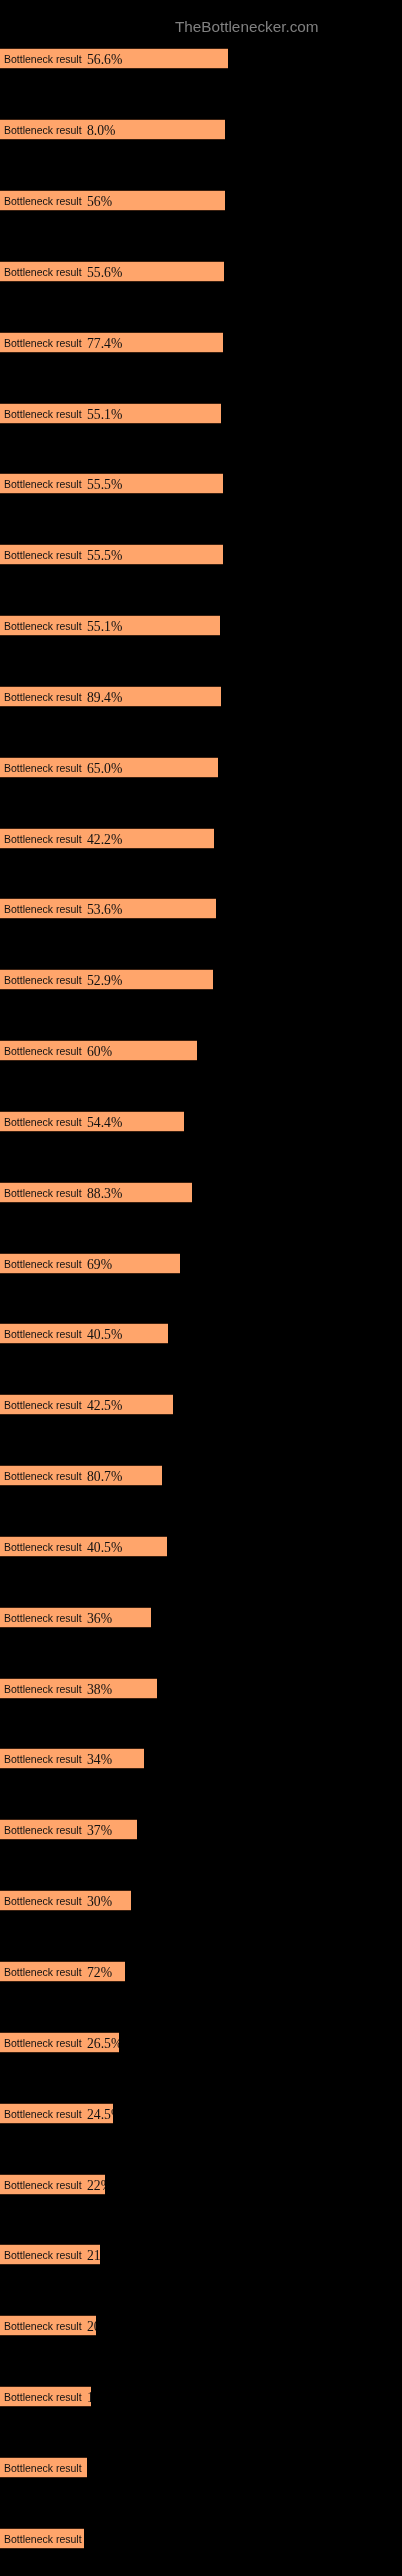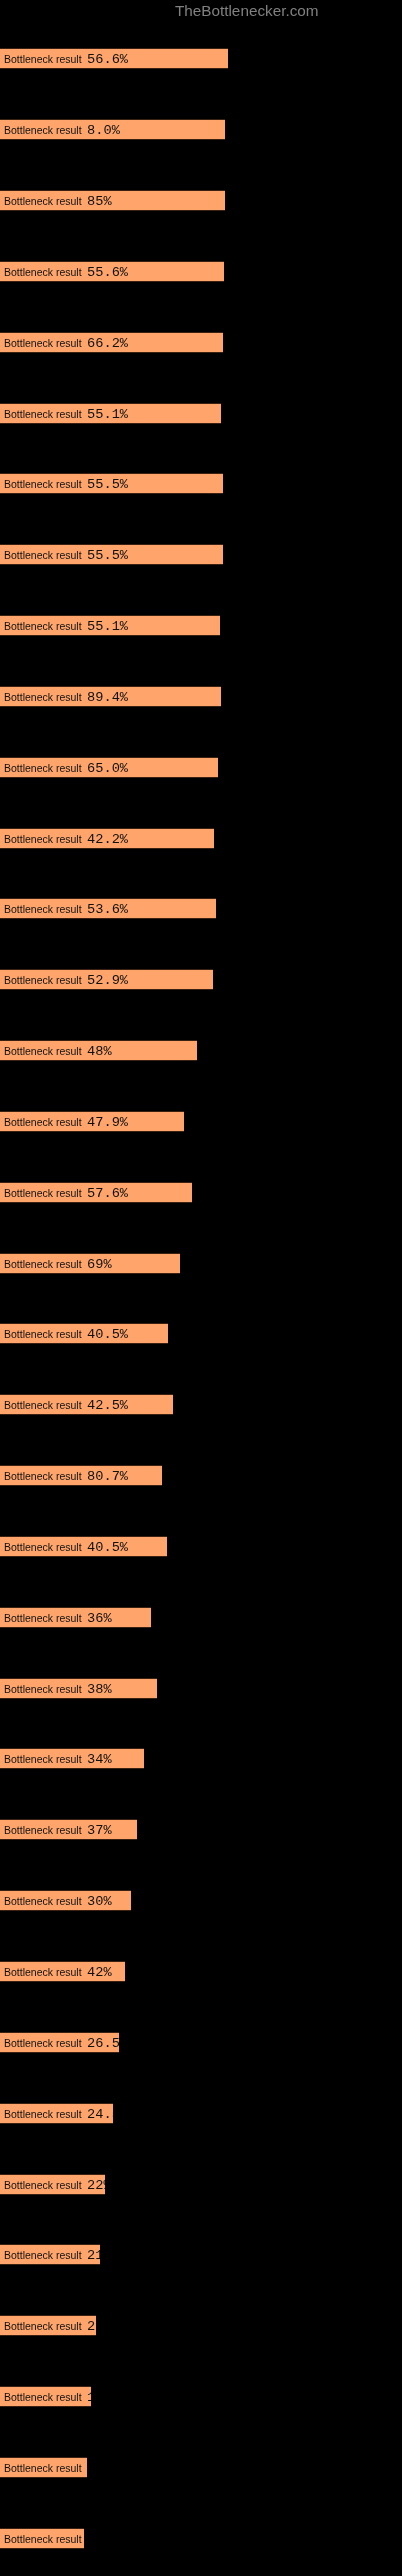--- a/index.html
+++ b/index.html
@@ -15,21 +15,21 @@
     font-family: "Liberation Sans", sans-serif;
   }
   #chart-root {
     position: relative;
     width: 403px;
     height: 2576px;
     background: #000000;
   }
   #watermark {
     position: absolute;
-    top: 0px;
+    top: 16px;
     left: 0px;
     width: 325px;
     text-align: right;
     padding-right: 6.4px;
     box-sizing: border-box;
     color: #808080;
     font-size: 15.3px;
     line-height: 21px;
     font-family: "Liberation Sans", sans-serif;
     letter-spacing: 0px;
@@ -71,21 +71,21 @@
   }
   .bar-value {
     position: absolute;
     left: 87px;
     top: 0;
     height: 21px;
     line-height: 21px;
     font-size: 13.7px;
     color: #111111;
     white-space: nowrap;
-    font-family: Liberation Mono, monospace;
+    font-family: Liberation Serif, serif;
     text-align: right;
   }
 </style>
 </head>
 <body>
 
 <div id="chart-root">
   <div id="watermark">TheBottlenecker.com</div>
   <div id="bars">
       <div class="bar-row" style="top: 48px;">
@@ -96,33 +96,33 @@
       </div>
       <div class="bar-row" style="top: 119px;">
         <div class="bar" style="width: 225px; background: rgb(255, 165, 107);">
           <span class="bar-label">Bottleneck result</span>
           <span class="bar-value">8.0%</span>
         </div>
       </div>
       <div class="bar-row" style="top: 190px;">
         <div class="bar" style="width: 225px; background: rgb(255, 165, 107);">
           <span class="bar-label">Bottleneck result</span>
-          <span class="bar-value">85%</span>
+          <span class="bar-value">56%</span>
         </div>
       </div>
       <div class="bar-row" style="top: 261px;">
         <div class="bar" style="width: 224px; background: rgb(255, 165, 107);">
           <span class="bar-label">Bottleneck result</span>
           <span class="bar-value">55.6%</span>
         </div>
       </div>
       <div class="bar-row" style="top: 332px;">
         <div class="bar" style="width: 223px; background: rgb(255, 165, 107);">
           <span class="bar-label">Bottleneck result</span>
-          <span class="bar-value">66.2%</span>
+          <span class="bar-value">77.4%</span>
         </div>
       </div>
       <div class="bar-row" style="top: 403px;">
         <div class="bar" style="width: 221px; background: rgb(255, 165, 107);">
           <span class="bar-label">Bottleneck result</span>
           <span class="bar-value">55.1%</span>
         </div>
       </div>
       <div class="bar-row" style="top: 473px;">
         <div class="bar" style="width: 223px; background: rgb(255, 165, 107);">
@@ -168,33 +168,33 @@
       </div>
       <div class="bar-row" style="top: 969px;">
         <div class="bar" style="width: 213px; background: rgb(255, 165, 107);">
           <span class="bar-label">Bottleneck result</span>
           <span class="bar-value">52.9%</span>
         </div>
       </div>
       <div class="bar-row" style="top: 1040px;">
         <div class="bar" style="width: 197px; background: rgb(255, 165, 107);">
           <span class="bar-label">Bottleneck result</span>
-          <span class="bar-value">48%</span>
+          <span class="bar-value">60%</span>
         </div>
       </div>
       <div class="bar-row" style="top: 1111px;">
         <div class="bar" style="width: 184px; background: rgb(255, 165, 107);">
           <span class="bar-label">Bottleneck result</span>
-          <span class="bar-value">47.9%</span>
+          <span class="bar-value">54.4%</span>
         </div>
       </div>
       <div class="bar-row" style="top: 1182px;">
         <div class="bar" style="width: 192px; background: rgb(255, 165, 107);">
           <span class="bar-label">Bottleneck result</span>
-          <span class="bar-value">57.6%</span>
+          <span class="bar-value">88.3%</span>
         </div>
       </div>
       <div class="bar-row" style="top: 1253px;">
         <div class="bar" style="width: 180px; background: rgb(255, 165, 107);">
           <span class="bar-label">Bottleneck result</span>
           <span class="bar-value">69%</span>
         </div>
       </div>
       <div class="bar-row" style="top: 1323px;">
         <div class="bar" style="width: 168px; background: rgb(255, 165, 107);">
@@ -246,21 +246,21 @@
       </div>
       <div class="bar-row" style="top: 1890px;">
         <div class="bar" style="width: 131px; background: rgb(255, 165, 107);">
           <span class="bar-label">Bottleneck result</span>
           <span class="bar-value">30%</span>
         </div>
       </div>
       <div class="bar-row" style="top: 1961px;">
         <div class="bar" style="width: 125px; background: rgb(255, 165, 107);">
           <span class="bar-label">Bottleneck result</span>
-          <span class="bar-value">42%</span>
+          <span class="bar-value">72%</span>
         </div>
       </div>
       <div class="bar-row" style="top: 2032px;">
         <div class="bar" style="width: 119px; background: rgb(255, 165, 107);">
           <span class="bar-label">Bottleneck result</span>
           <span class="bar-value">26.5%</span>
         </div>
       </div>
       <div class="bar-row" style="top: 2103px;">
         <div class="bar" style="width: 113px; background: rgb(255, 165, 107);">

